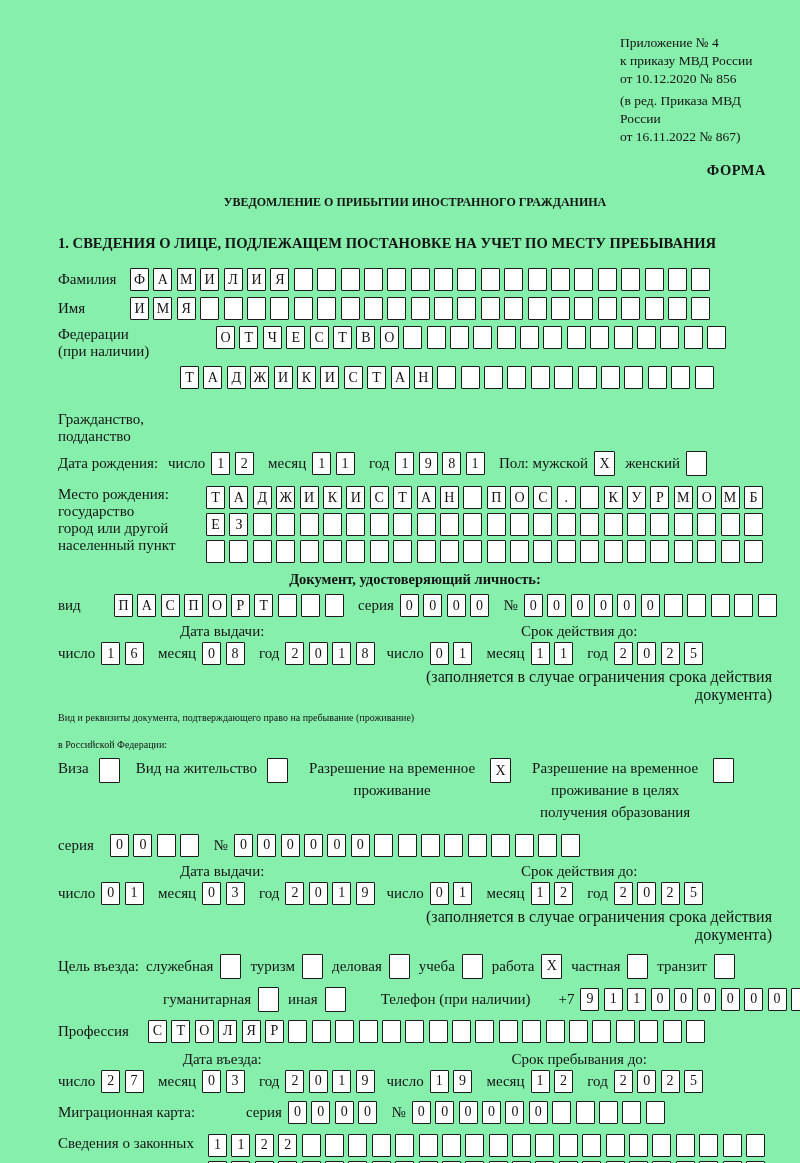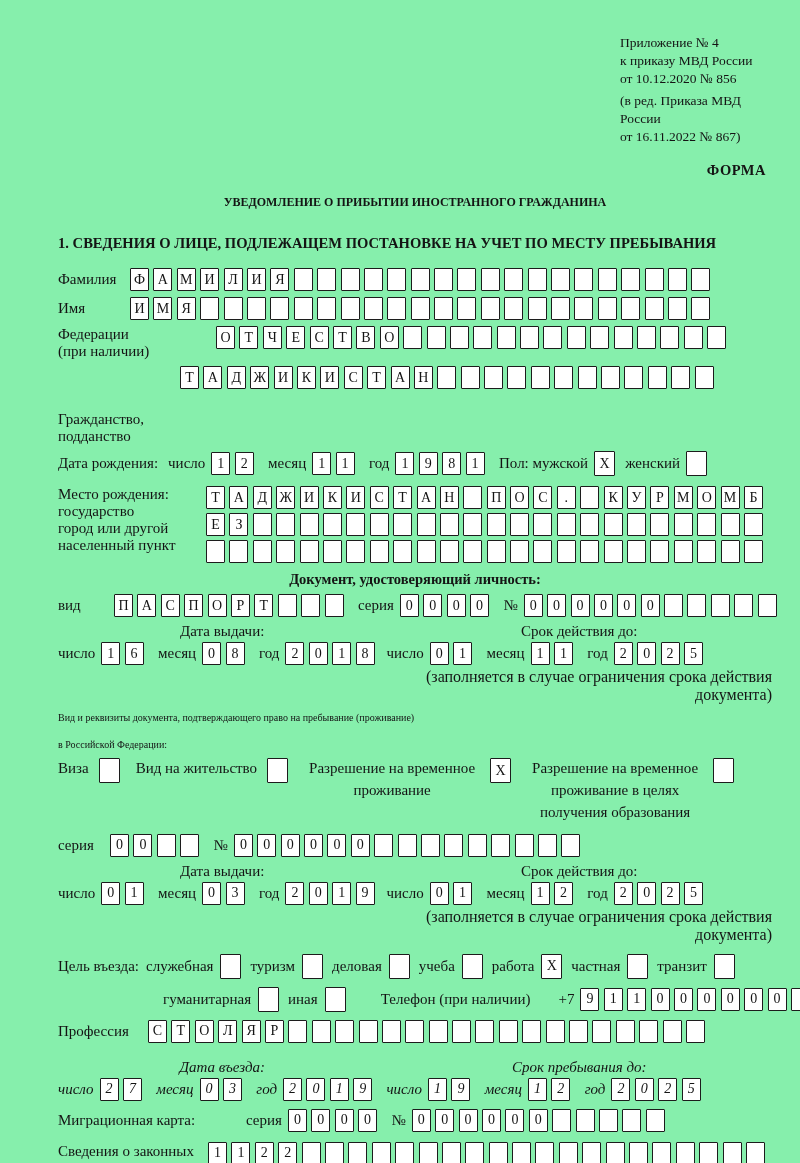--- a/index.html
+++ b/index.html
@@ -583,21 +583,21 @@
         <span class="cell"></span>
         <span class="cell"></span>
         <span class="cell"></span>
         <span class="cell"></span>
         <span class="cell"></span>
         <span class="cell"></span>
         <span class="cell"></span>
       </span>
   </div>
 
-  <div class="twocol" style="margin-top:16px;font-style:italic;">
+  <div class="twocol" style="margin-top:8px;">
     <div class="col-l">
       <div class="dhead">Дата въезда:</div>
       <div class="dline">
         <span class="mini">число</span>
         <span class="boxes">
             <span class="cell">2</span>
             <span class="cell">7</span>
           </span>
         <span class="mini">месяц</span>
         <span class="boxes">

